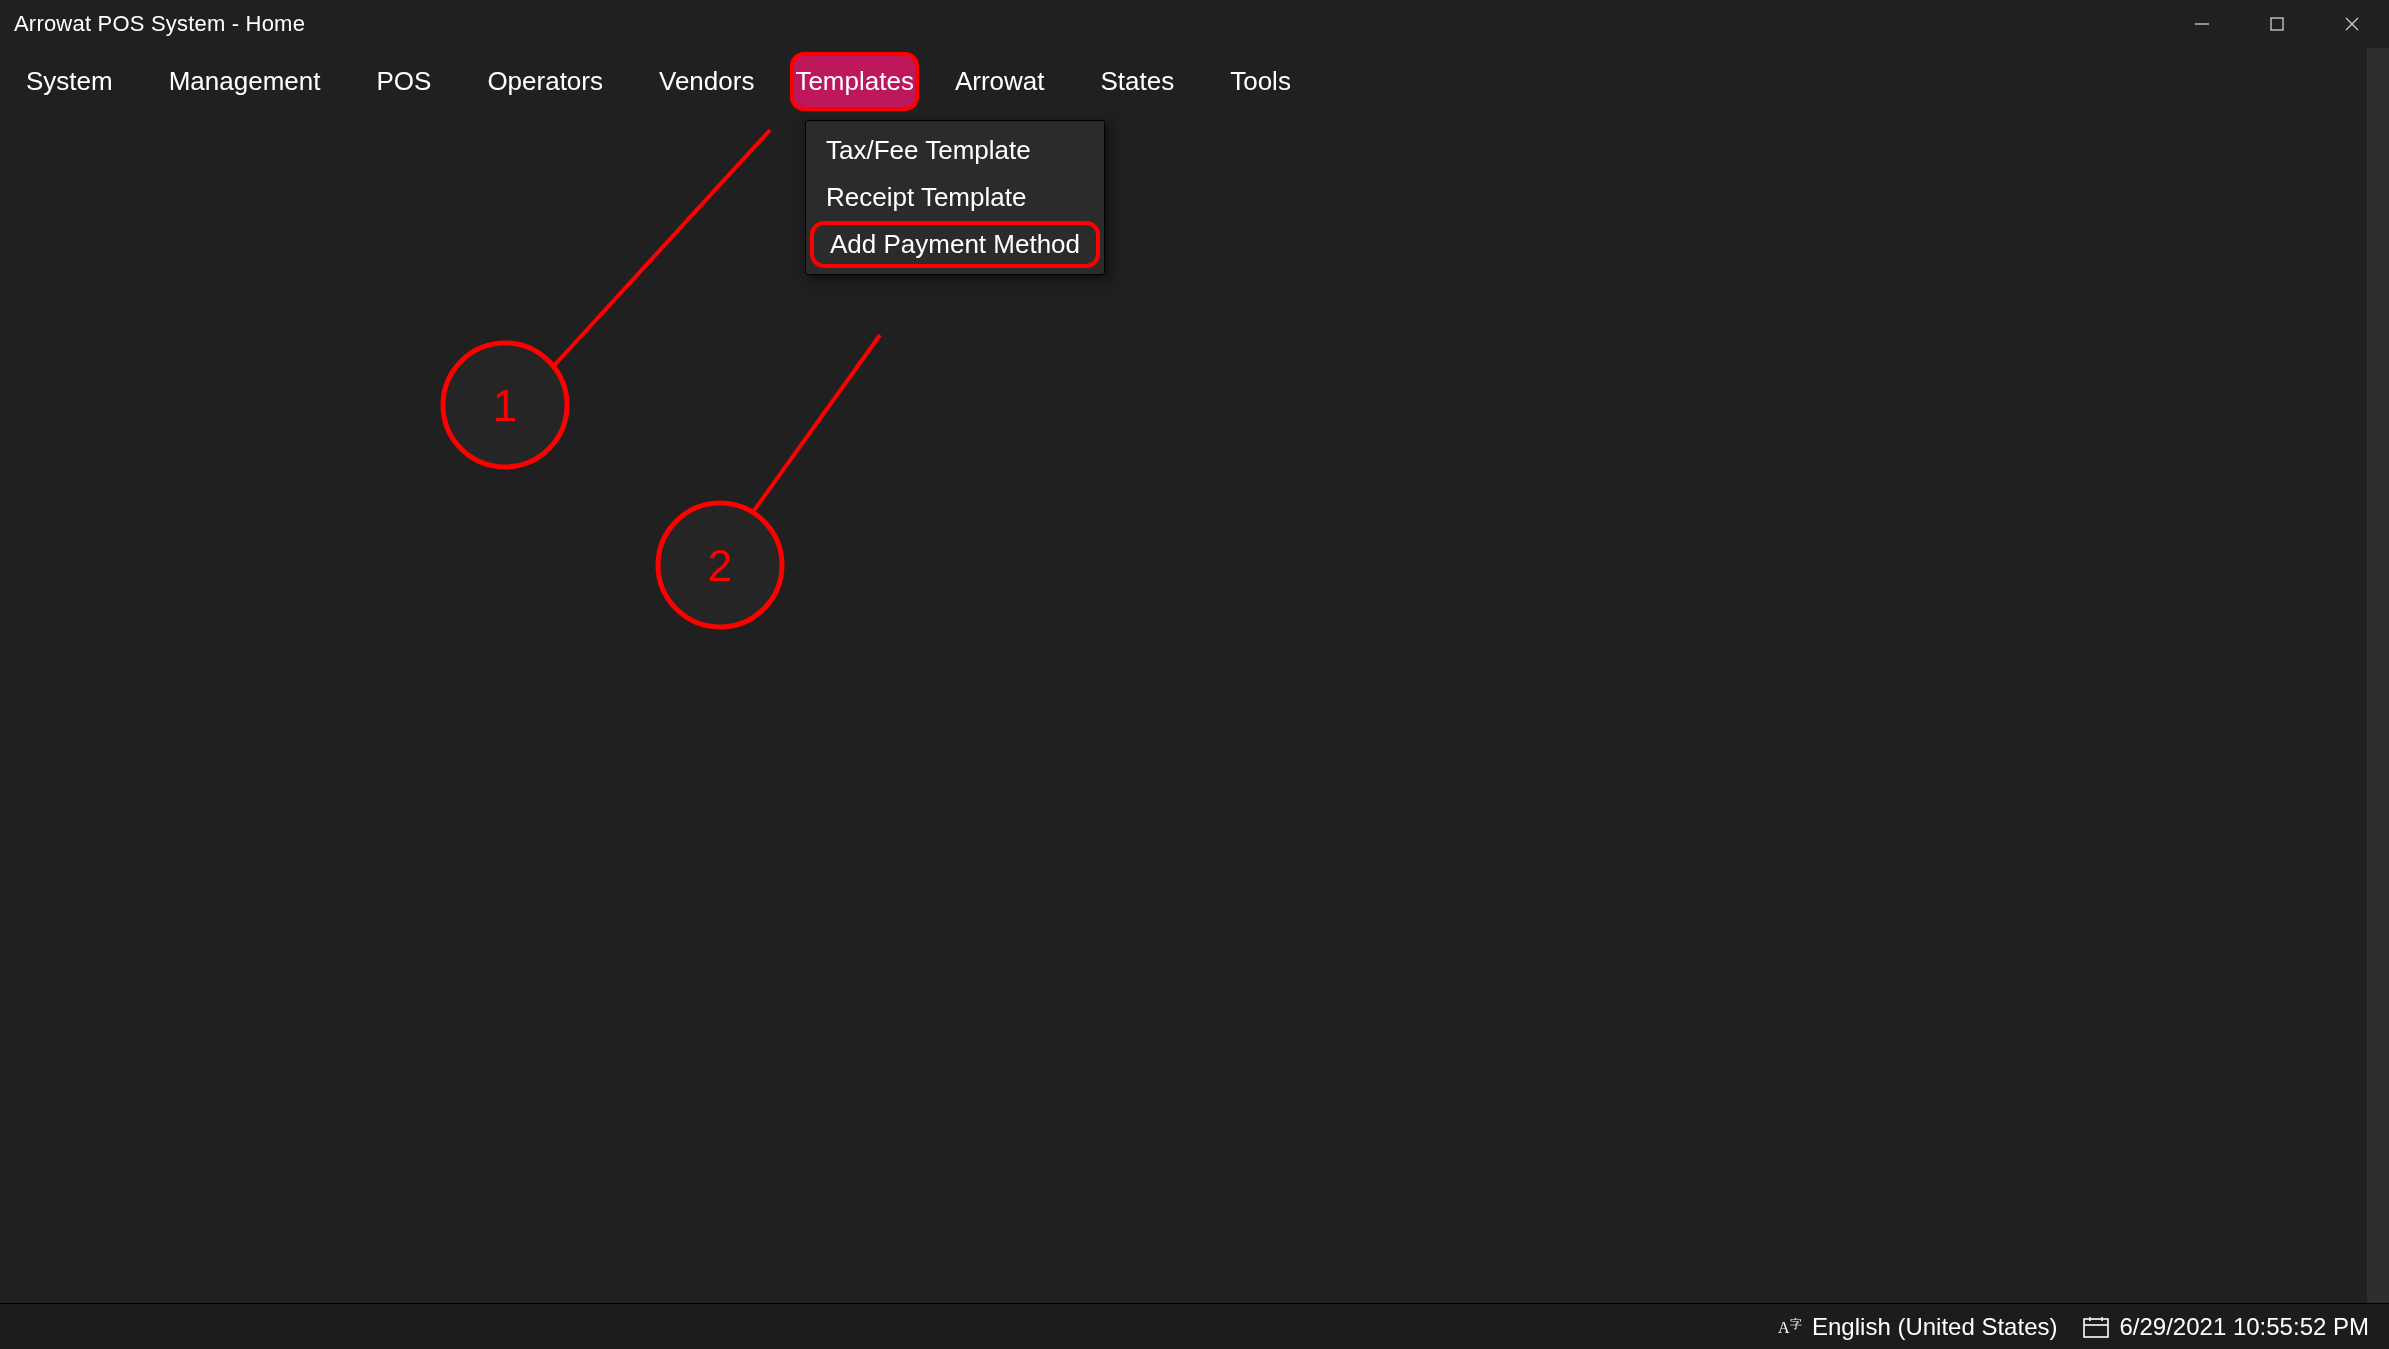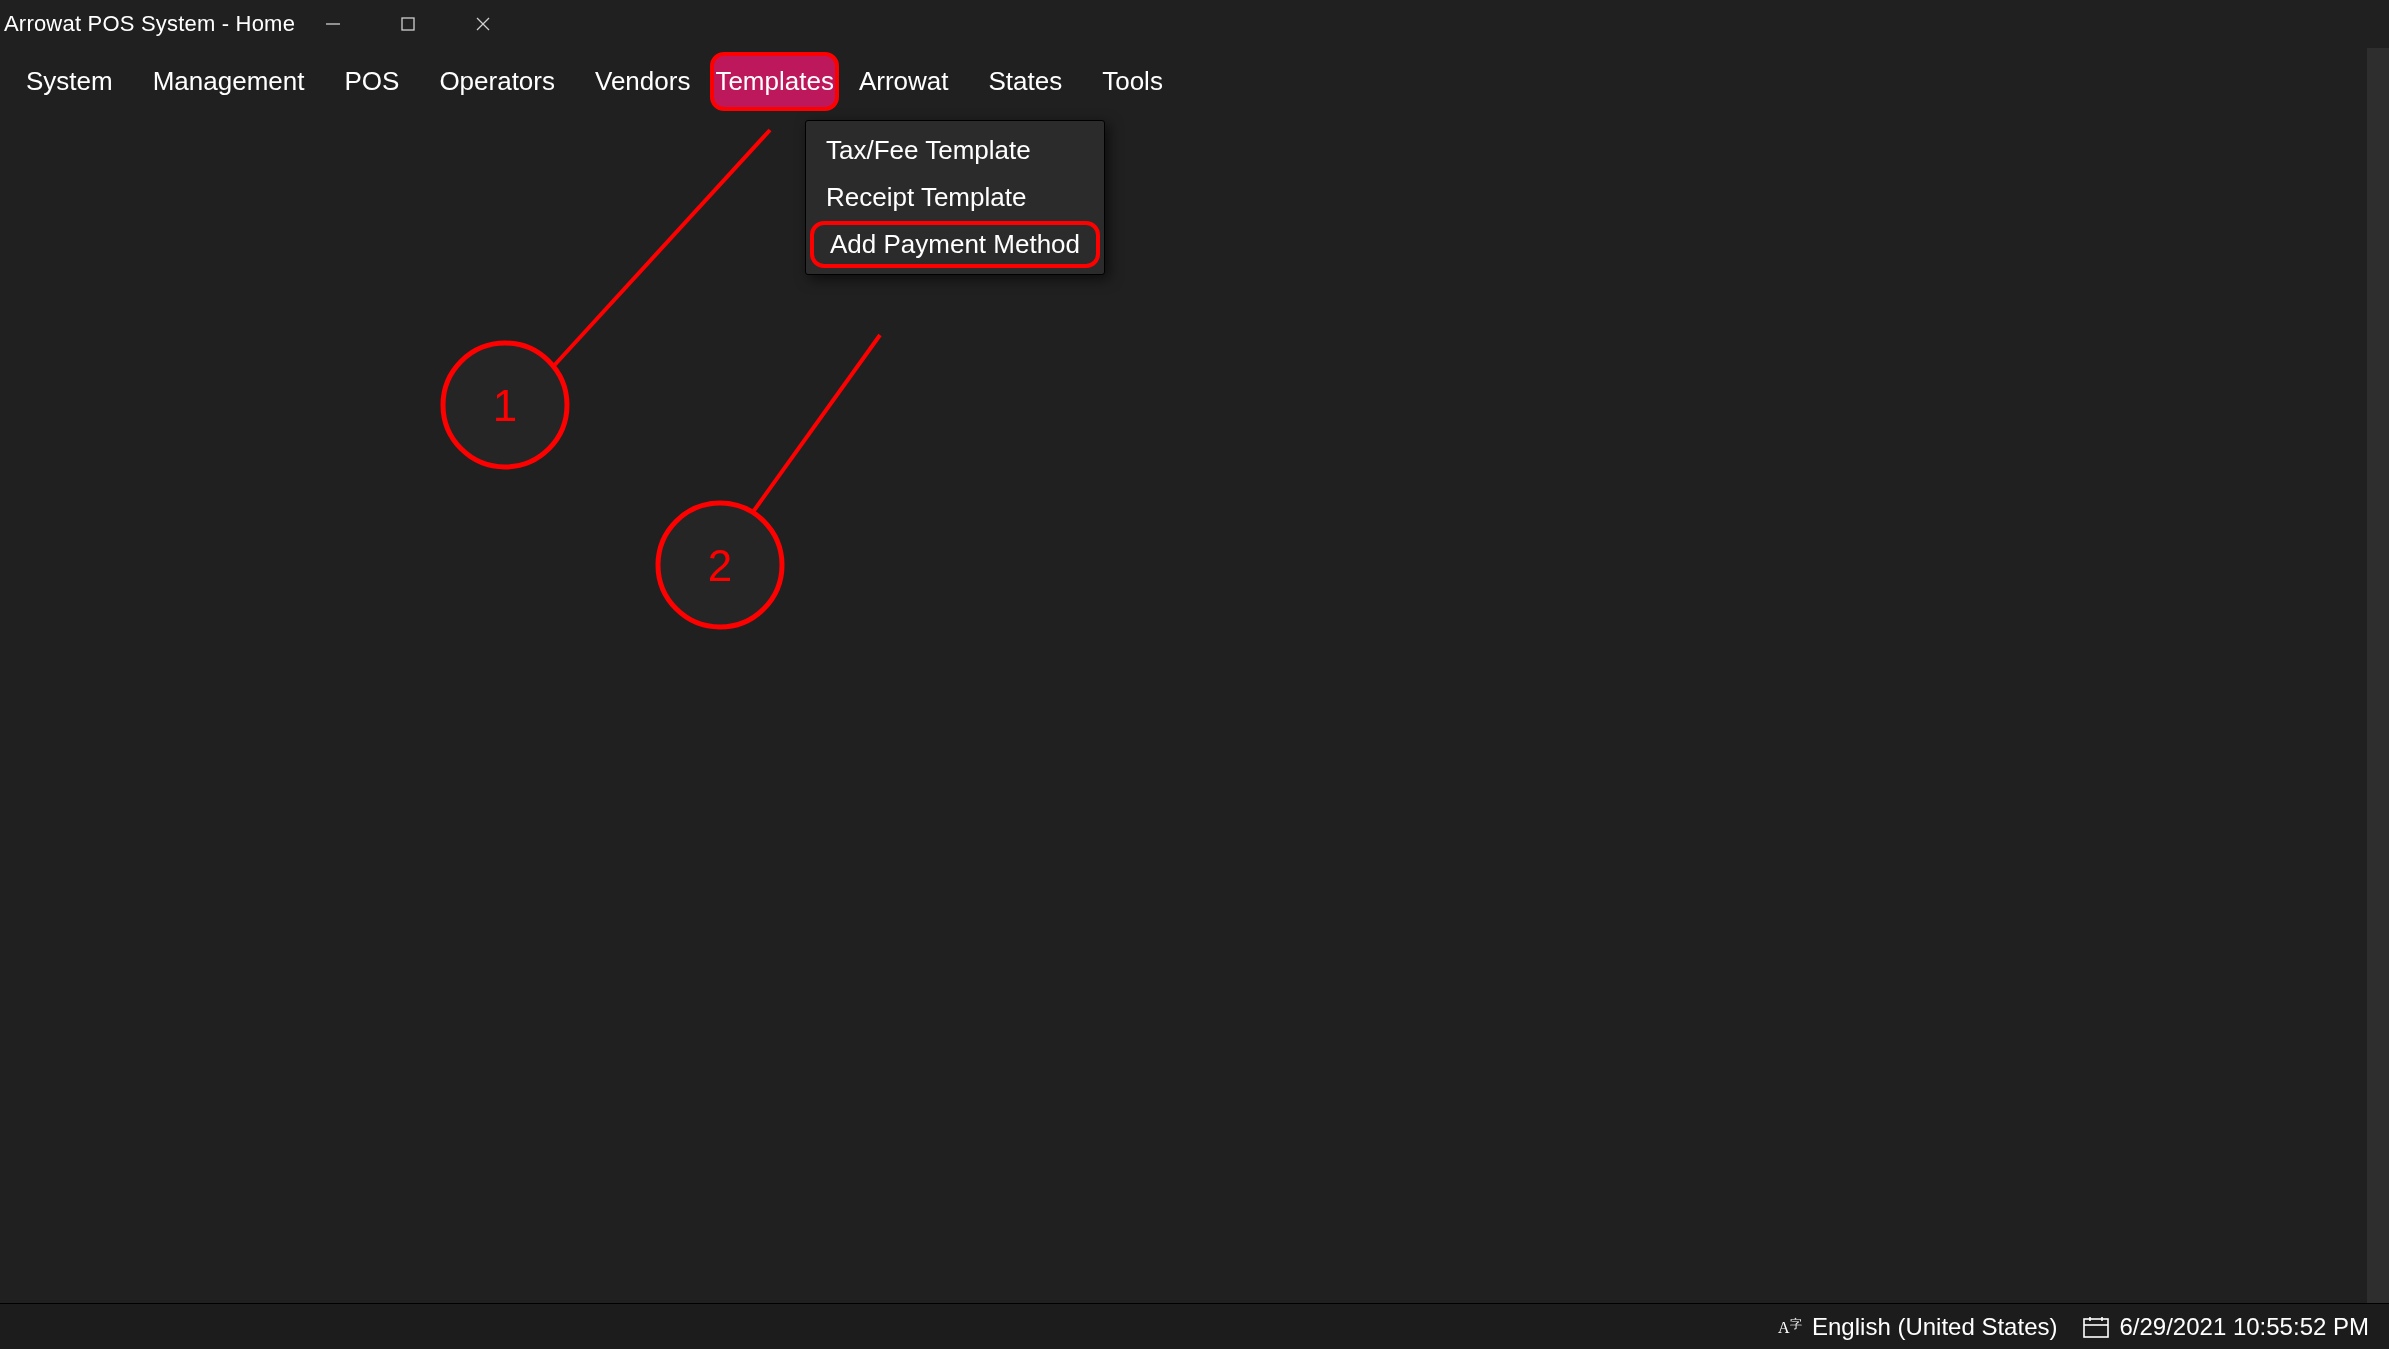--- a/index.html
+++ b/index.html
@@ -12,22 +12,22 @@
     overflow: hidden;
     position: relative;
   }
 
   
   .titlebar {
     height: 48px;
     background: #202020;
     display: flex;
     align-items: center;
-    justify-content: flex-start;
-    padding-left: 4px;
+    justify-content: space-between;
+    padding-left: 14px;
   }
   .titlebar .title {
     font-size: 22px;
     font-weight: 400;
     letter-spacing: 0.2px;
   }
   .win-controls {
     display: flex;
     height: 100%;
   }
@@ -39,21 +39,21 @@
     justify-content: center;
     color: #cfcfcf;
   }
   .win-btn svg { display: block; }
 
   
   .menubar {
     display: flex;
     align-items: stretch;
     padding: 4px 6px 0 6px;
-    gap: 0;
+    gap: 16px;
     position: relative;
     z-index: 5;
   }
   .menu-item {
     padding: 14px 20px;
     font-size: 26px;
     cursor: default;
     user-select: none;
     border-radius: 6px;
   }

